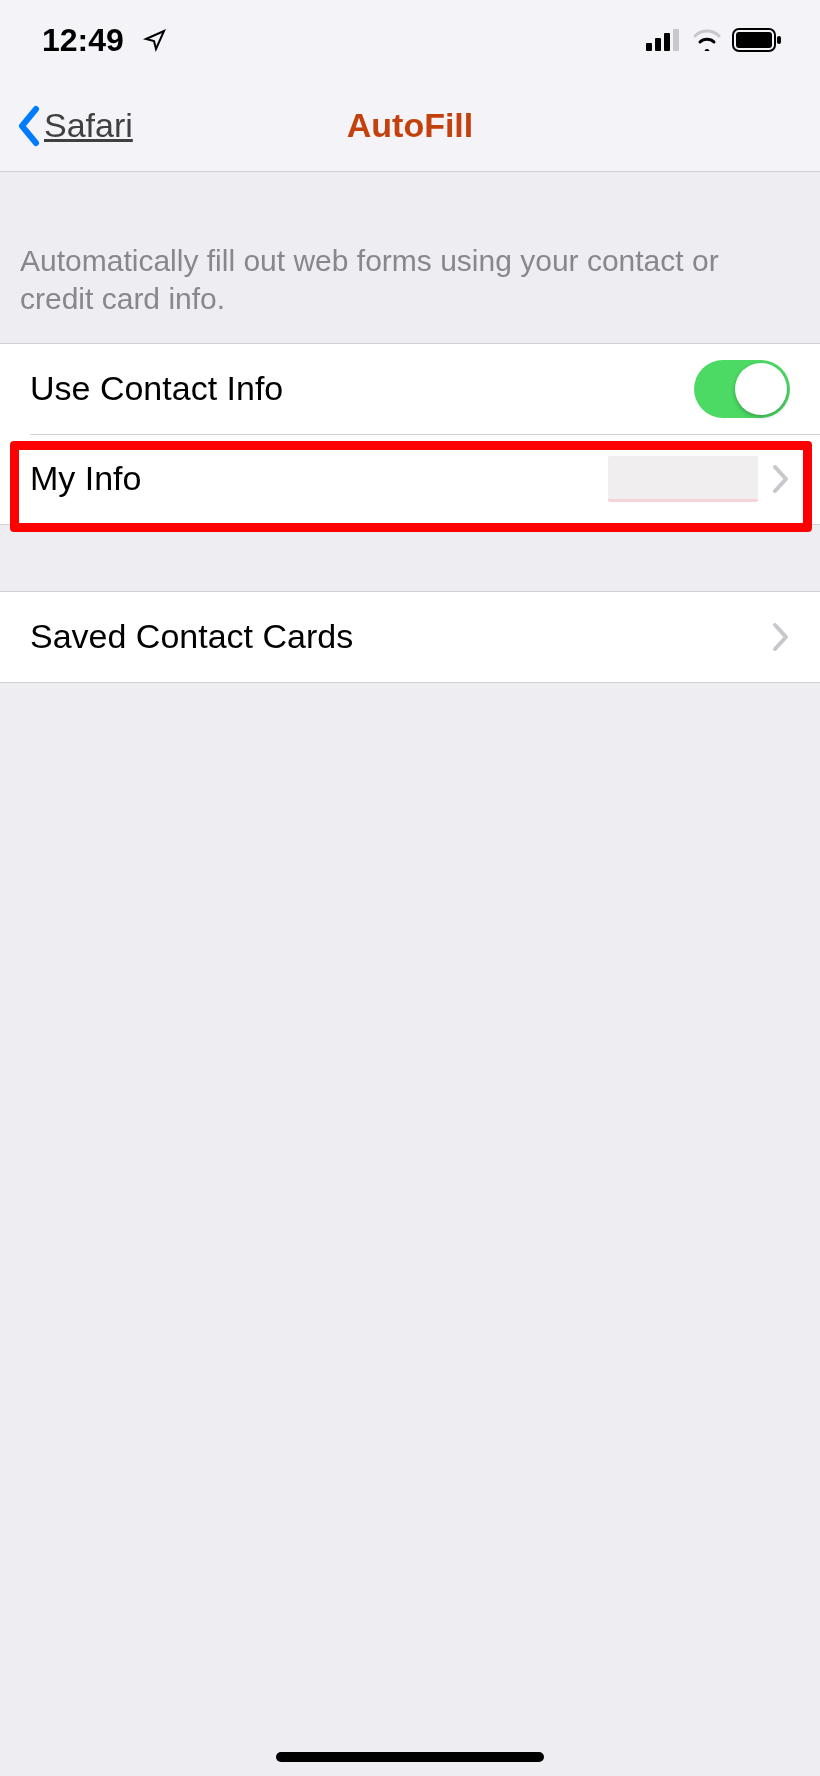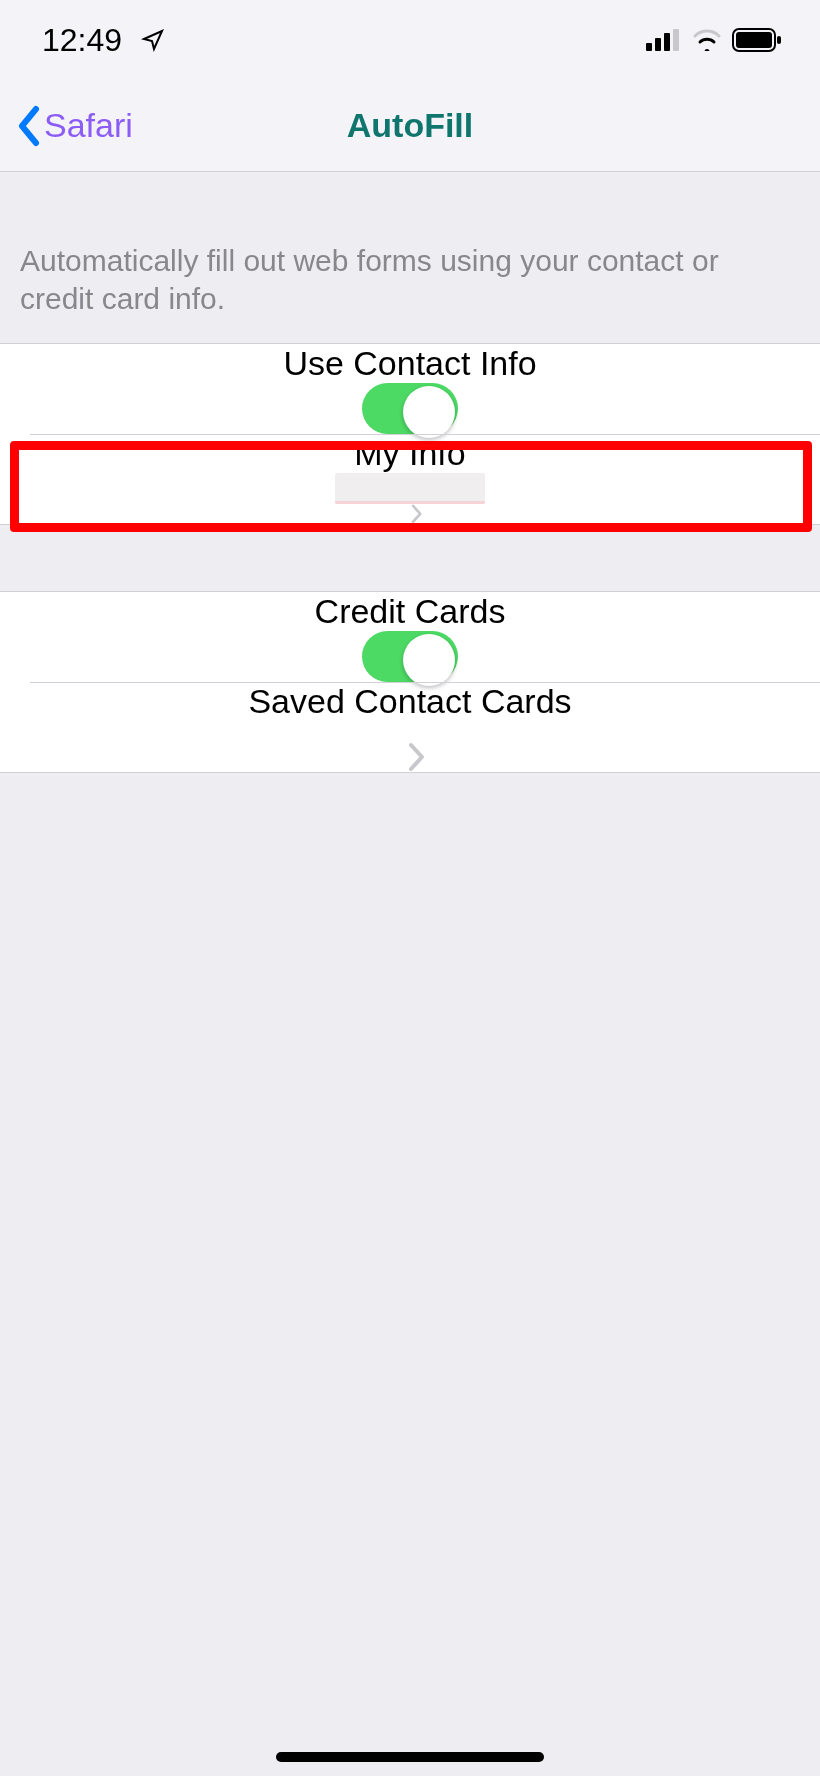--- a/index.html
+++ b/index.html
@@ -19,21 +19,21 @@
     .status-bar {
       height: 80px;
       display: flex;
       align-items: center;
       justify-content: space-between;
       padding: 0 38px 0 42px;
       background: #F4F3F8;
     }
     .status-time {
       font-size: 32px;
-      font-weight: 400;
+      font-weight: 700;
       color: #000;
       display: flex;
       align-items: center;
       gap: 19px;
     }
     .status-right {
       display: flex;
       align-items: center;
       gap: 10px;
     }
@@ -41,30 +41,31 @@
       height: 92px;
       display: flex;
       align-items: center;
       border-bottom: 1px solid #D1D0D6;
       position: relative;
       background: #F4F3F8;
     }
     .back-btn {
       display: flex;
       align-items: center;
-      color: #8b5cf6;
+      color: #404040;
       font-size: 34px;
       padding-left: 14px;
       position: absolute;
       left: 0;
+      text-decoration: underline;
     }
     .nav-title {
       font-size: 34px;
       font-weight: 600;
-      color: #0f766e;
+      color: #c2410c;
       position: absolute;
       left: 50%;
       transform: translateX(-50%);
     }
     .section-header-text {
       font-size: 30px;
       color: #88878D;
       padding: 70px 30px 24px 20px;
       line-height: 1.28;
     }
@@ -72,21 +73,20 @@
       background: #fff;
       border-top: 1px solid #D1D0D6;
       border-bottom: 1px solid #D1D0D6;
     }
     .list-item {
       height: 90px;
       display: flex;
       align-items: center;
       padding: 0 30px;
       position: relative;
-      flex-direction: column;
     }
     .list-item + .list-item::before {
       content: '';
       position: absolute;
       top: 0;
       left: 30px;
       right: 0;
       height: 1px;
       background: #D1D0D6;
     }
@@ -202,26 +202,20 @@
     <svg class="chevron" width="18" height="30" viewBox="0 0 18 30">
       <path d="M3 3 L14 15 L3 27" stroke="#C7C7CC" stroke-width="4" fill="none" stroke-linecap="round" stroke-linejoin="round"></path>
     </svg>
   </div>
 </div>
 
 <div class="section-gap"></div>
 
 <div class="list-group">
   <div class="list-item">
-    <div class="list-label">Credit Cards</div>
-    <div class="toggle">
-      <div class="toggle-knob"></div>
-    </div>
-  </div>
-  <div class="list-item">
     <div class="list-label">Saved Contact Cards</div>
     <svg class="chevron" width="18" height="30" viewBox="0 0 18 30">
       <path d="M3 3 L14 15 L3 27" stroke="#C7C7CC" stroke-width="4" fill="none" stroke-linecap="round" stroke-linejoin="round"></path>
     </svg>
   </div>
 </div>
 
 <div class="highlight-box"></div>
 
 <div class="home-indicator"></div>

